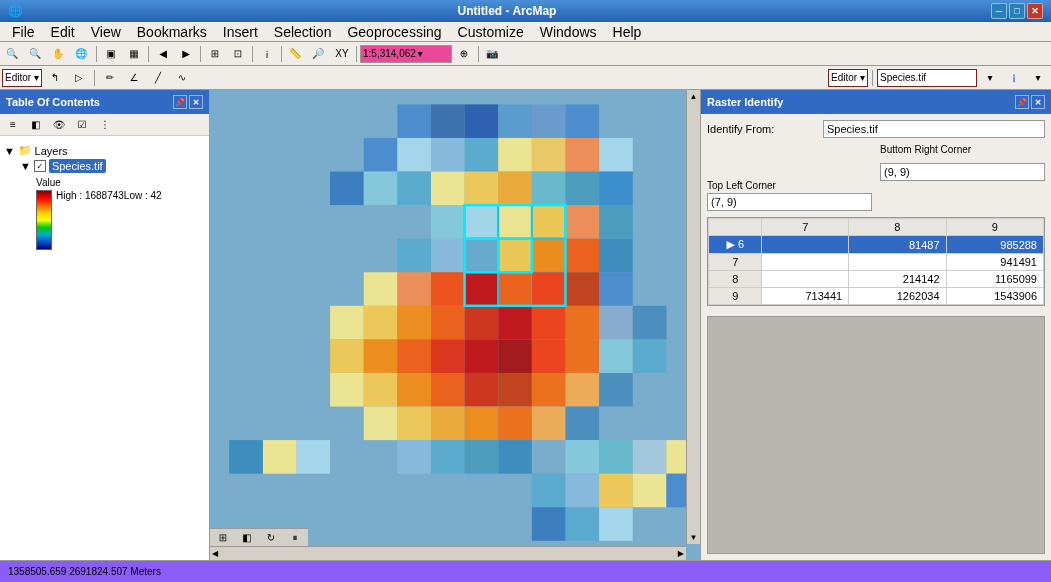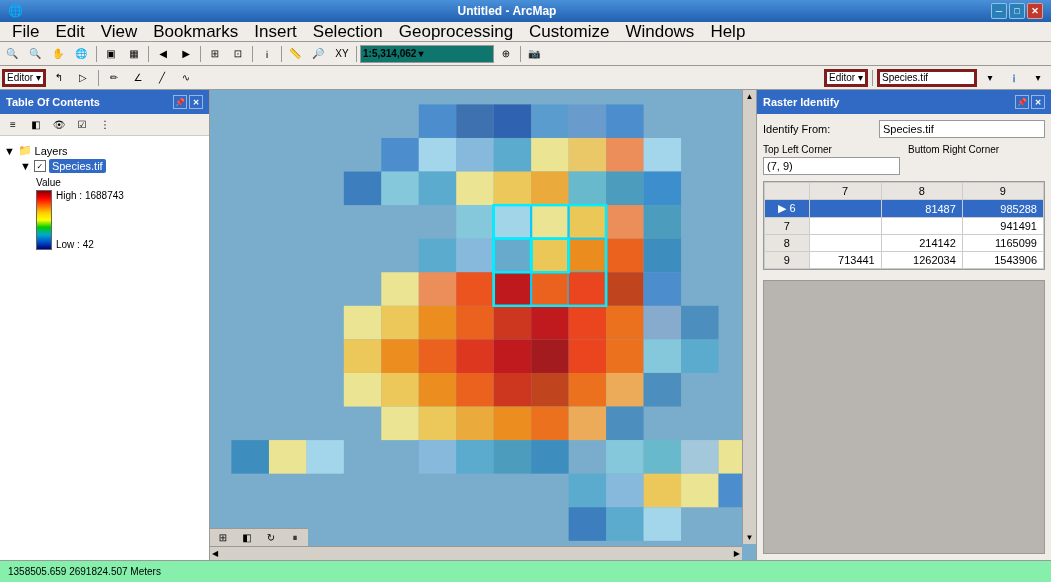--- a/index.html
+++ b/index.html
@@ -34,21 +34,21 @@
       height: 20px;
       background: #f0ede8;
       display: flex;
       align-items: center;
       border-bottom: 1px solid #999;
       padding: 0 4px;
     }
     .menu-item {
       padding: 2px 8px;
       cursor: pointer;
-      font-size: 17px;
+      font-size: 14px;
     }
 
     
     .toolbar {
       height: 24px;
       background: #f0ede8;
       border-bottom: 1px solid #999;
       display: flex;
       align-items: center;
       padding: 0 2px;
@@ -56,42 +56,42 @@
     }
     .toolbar-btn {
       width: 22px; height: 20px;
       border: 1px solid transparent;
       background: transparent;
       display: flex; align-items: center; justify-content: center;
       cursor: pointer; font-size: 10px;
     }
     .toolbar-sep { width: 1px; height: 16px; background: #999; margin: 0 2px; }
     .scale-box {
-      height: 18px; width: 134px;
+      height: 18px; width: 92px;
       border: 1px solid #999;
-      background: #0f766e;
+      background: #ec4899;
       font-size: 10px;
       padding: 0 2px;
-      display: flex; align-items: center; font-weight: bold;
+      display: flex; align-items: center;
     }
 
     
     .editor-toolbar {
       height: 24px;
       background: #f0ede8;
       border-bottom: 1px solid #999;
       display: flex;
       align-items: center;
       padding: 0 2px;
       gap: 2px;
       font-size: 11px;
     }
     .editor-dropdown {
       height: 18px;
-      border: 3px solid #7f1d1d;
+      border: 1px solid #7f1d1d;
       background: white;
       font-size: 10px;
       padding: 0 2px;
       display: flex; align-items: center;
       cursor: pointer;
     }
 
     
     .main-area {
       display: flex;
@@ -151,21 +151,21 @@
     }
     .map-scrollbar-h {
       position: absolute; bottom: 0; left: 0; right: 16px;
       height: 16px; background: #d4d0c8;
       border-top: 1px solid #999;
       display: flex; align-items: center;
     }
 
     
     .raster-panel {
-      width: 295px;
+      width: 351px;
       background: #d4d0c8;
       border-left: 1px solid #999;
       display: flex;
       flex-direction: column;
     }
     .raster-header {
       height: 24px;
       background: #316ac5;
       color: white;
       display: flex;
@@ -245,21 +245,21 @@
     .data-table td.row-header {
       text-align: center;
       background: #e8e4e0;
     }
     .data-table tr.selected td { background: #316ac5; color: white; }
     .data-table tr.selected td.row-header { background: #316ac5; color: white; }
 
     
     .status-bar {
       height: 22px;
-      background: #86efac;
+      background: #8b5cf6;
       border-top: 1px solid #999;
       display: flex;
       align-items: center;
       padding: 0 8px;
       font-size: 10px;
       gap: 20px;
     }
 
     .raster-grey-area {
       flex: 1;
@@ -374,21 +374,21 @@
         </div>
         <div class="toc-layer-item">
           <span>▼</span>
           <div class="checkbox">✓</div>
           <span class="toc-layer-selected">Species.tif</span>
         </div>
         <div class="layer-legend">
           <div style="font-size:10px; margin-bottom:2px;">Value</div>
           <div style="display:flex; align-items:stretch; gap:4px;">
             <div style="width:16px; height:60px; background:linear-gradient(to bottom, #8B0000, #ff0000, #ff6600, #ffcc00, #ffff00, #00cc00, #00aacc, #0055cc, #000080); border:1px solid #666;"></div>
-            <div style="display:flex;flex-direction:column;justify-content:space-between;font-size:10px;">
+            <div style="display:flex;flex-direction:row;justify-content:space-between;font-size:10px;">
               <span>High : 1688743</span>
               <span>Low : 42</span>
             </div>
           </div>
         </div>
       </div>
     </div>
   </div>
 
   <div class="map-area" style="position:relative; background:#7aadcc;">
@@ -548,25 +548,26 @@
     </div>
     <div class="raster-content">
 
       <div class="field-row">
         <div class="field-label">Identify From:</div>
         <div class="field-value">Species.tif</div>
       </div>
 
       <div style="display:flex;gap:8px;">
         <div style="flex:1;">
-          <div style="font-size:10px;margin-bottom:2px;">Top Left Corner</div>
+          <div style="font-size:10px;margin-bottom:2px;margin-top:36px;">Top Left Corner</div>
           <div class="field-value">(7, 9)</div>
         </div>
         <div style="flex:1;">
           <div style="font-size:10px;margin-bottom:8px;">Buttom Right Corner</div>
+          <div class="field-value">(9, 9)</div>
         </div>
       </div>
 
 
       <div class="data-table">
         <table>
           <thead>
             <tr>
               <th></th>
               <th>7</th>

